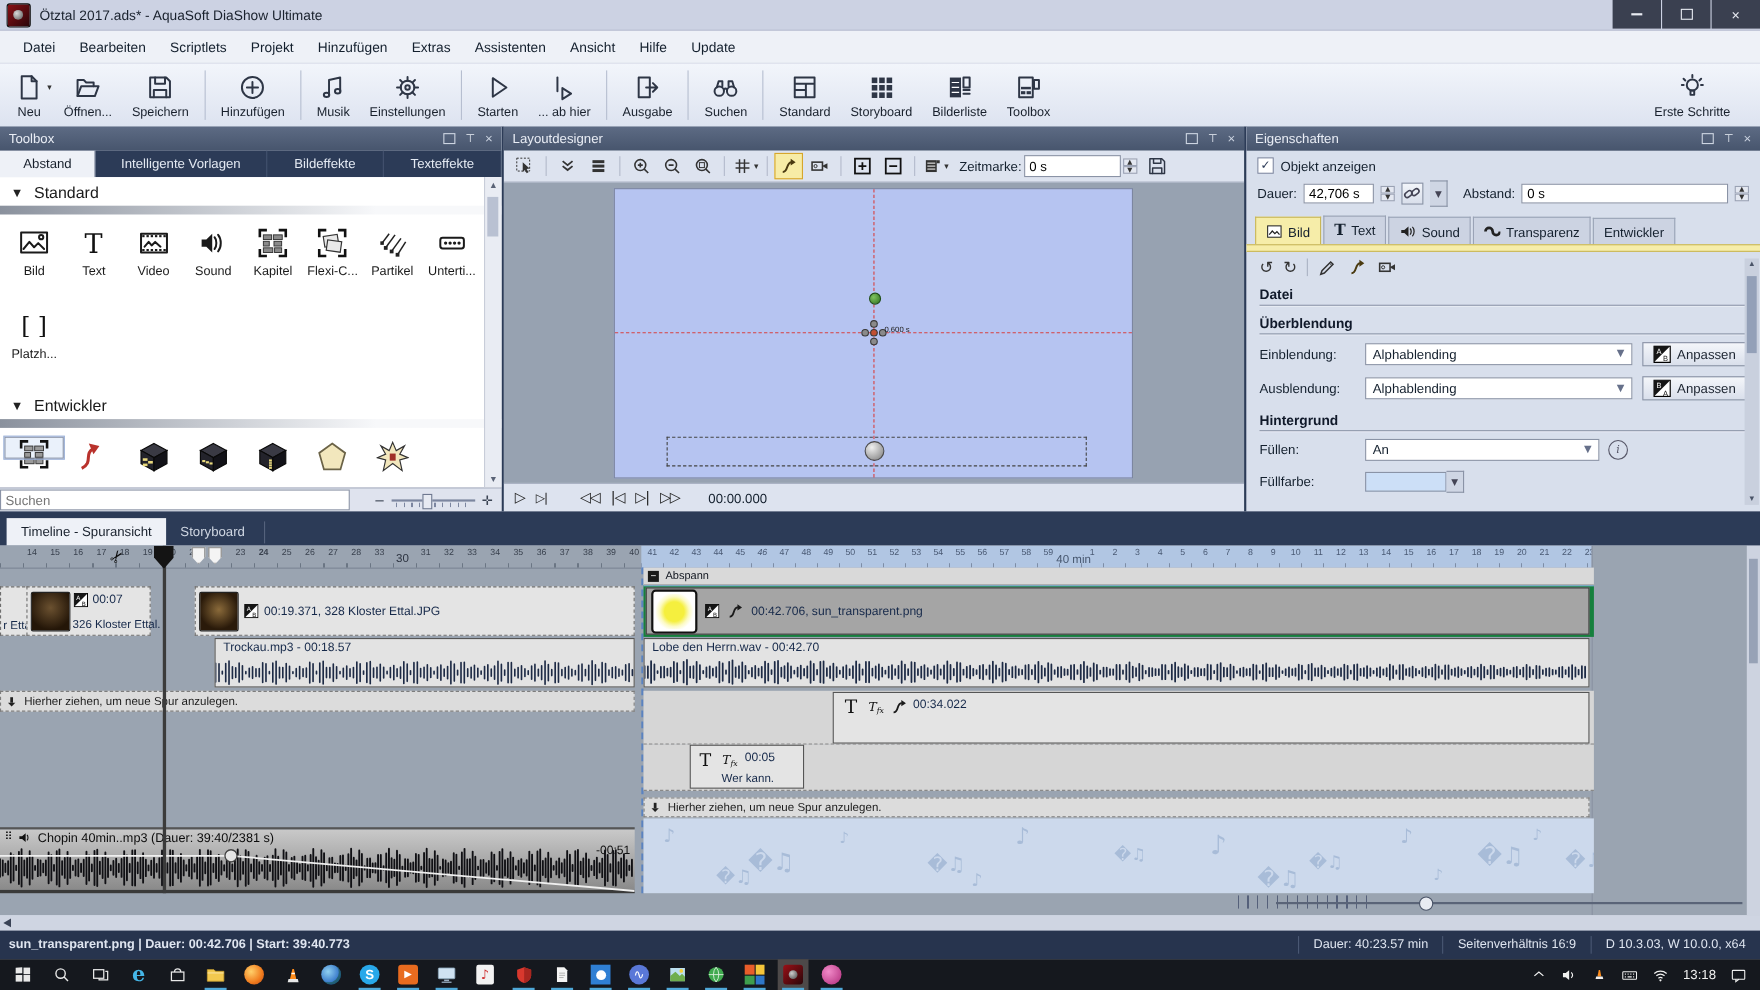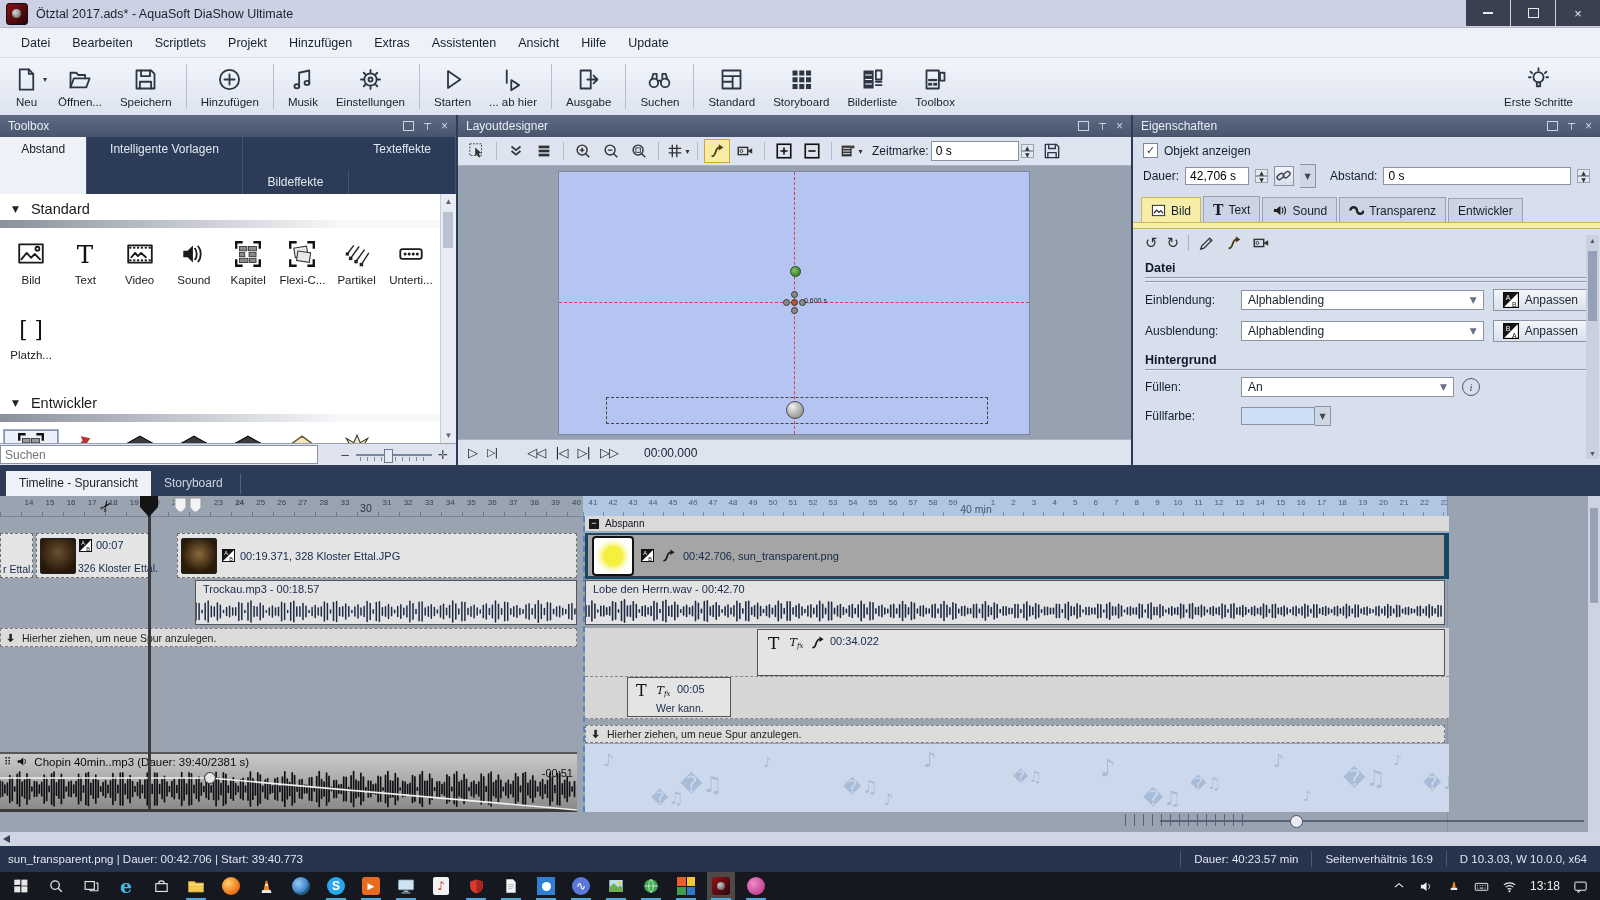--- a/index.html
+++ b/index.html
@@ -163,21 +163,21 @@
   .thumb-img{position:absolute;border:1px solid #222;border-radius:2px;
              background:radial-gradient(circle at 50% 40%,#6b5130,#241608 75%);}
   .abflag{position:absolute;width:13px;height:13px;}
   .hintbar{position:absolute;background:#dcdcdc;border:1px dashed #7d7d7d;display:flex;align-items:center;gap:6px;
            padding:0 5px;box-sizing:border-box;font-size:10.5px;color:#1c1c1c;}
 
   .rregion{position:absolute;left:583px;top:20px;width:864px;height:296px;border-left:2px dashed #5b83c0;box-sizing:border-box;}
   .abspann{position:absolute;left:0;top:0;width:864px;height:16px;background:#d9d9d9;border-bottom:1px solid #aaa;
            display:flex;align-items:center;gap:6px;padding-left:4px;box-sizing:border-box;}
   .minusbox{width:10px;height:10px;background:#1a1a1a;color:#fff;font-size:9px;line-height:9px;text-align:center;}
-  .sunrow{position:absolute;left:0;top:16px;width:864px;height:46px;background:#0c4a6e;border-top:1px solid #8fb2e0;}
+  .sunrow{position:absolute;left:0;top:16px;width:864px;height:46px;background:#15803d;border-top:1px solid #8fb2e0;}
   .sunclip{position:absolute;left:2px;top:1px;width:858px;height:43px;background:#a5a5a5;border:1px solid #3d3d3d;
            display:flex;align-items:center;gap:7px;padding-left:4px;box-sizing:border-box;}
   .sunthumb{width:38px;height:36px;background:#fff;border:2px solid #111;border-radius:4px;position:relative;}
   .sunthumb::after{content:"";position:absolute;inset:2px;
       background:radial-gradient(circle,#f5ef3e 0 38%,rgba(245,239,62,.3) 58%,transparent 75%);}
   .audio-clip{position:absolute;background:#e3e3e3;border:1px solid #555;box-sizing:border-box;}
   .audio-clip .aname{position:absolute;left:7px;top:2px;font-size:11px;color:#16294a;white-space:nowrap;}
   .rbg{position:absolute;background:#d6d6d6;border-bottom:1px dashed #888;box-sizing:border-box;}
   .tserif{font-family:"DejaVu Serif",serif;}
 
@@ -200,21 +200,21 @@
                  background:#e8ebf2;border:1px solid #4a5468;}
   .zticks{position:absolute;left:1125px;top:318px;width:120px;height:12px;
           background:repeating-linear-gradient(90deg,#55607a 0 1px,transparent 1px 9px);}
 
   
   #scrollstrip{position:absolute;left:0;top:832px;width:1600px;height:14px;background:#cfd5e2;}
   #scrollstrip .larrow{position:absolute;left:3px;top:3px;width:0;height:0;border-right:7px solid #3a4356;
                        border-top:4px solid transparent;border-bottom:4px solid transparent;}
   #statusbar{position:absolute;left:0;top:846px;width:1600px;height:26px;background:#27344e;color:#dfe5f0;
              display:flex;align-items:center;font-size:11.5px;}
-  #statusbar .sleft{padding-left:8px;}
+  #statusbar .sleft{padding-left:8px;font-weight:bold;}
   #statusbar .sright{margin-left:auto;display:flex;height:100%;align-items:center;}
   #statusbar .seg{padding:0 13px;border-left:1px solid #4a5874;height:16px;display:flex;align-items:center;white-space:nowrap;}
 
   
   #taskbar{position:absolute;left:0;top:872px;width:1600px;height:28px;background:#15181e;display:flex;align-items:center;}
   .tbi{width:28px;height:28px;display:flex;align-items:center;justify-content:center;position:relative;flex:0 0 28px;margin-left:7px;}
   .tbi.running::after{content:"";position:absolute;left:4px;right:4px;bottom:0;height:2px;background:#4fa8d8;}
   .tbi.active{background:#4d4949;}
   .tray{margin-left:auto;display:flex;align-items:center;gap:13px;padding-right:12px;color:#f0f0f0;}
   .tray .clock{font-size:12px;}
@@ -422,21 +422,21 @@
           <span>Toolbox</span>
         <span class="pctrl">
             <span class="box"></span>
           <span style="font-size:10px;">⊤</span>
           <span class="x">×</span>
           </span>
       </div>
       <div class="tx-tabs" id="tx-tabs-bottom">
           <div class="tx-tab active" style="flex: 0.85 1 0%;">Abstand</div>
           <div class="tx-tab" style="flex: 1.55 1 0%;">Intelligente Vorlagen</div>
-          <div class="tx-tab" style="flex: 1.05 1 0%; margin-top: 33px;">Bildeffekte</div>
+          <div class="tx-tab" style="flex: 1.05 1 0%;">Bildeffekte</div>
           <div class="tx-tab" style="flex: 1.05 1 0%;">Texteffekte</div>
         </div>
       <div class="tx-body" id="tx-body">
         <div class="sec-head">
             <span class="tri g">▼</span>
             <span>Standard</span>
           </div>
           <div class="sec-grad"></div>
           <div class="obj-grid" style="padding-right: 18px; min-height: 150px;">
             <div class="obj-item">
@@ -912,20 +912,21 @@
           <span class="icon" style="width:18px;height:18px;">
             <svg viewBox="0 0 20 20" width="100%" height="100%">
               <rect fill="none" stroke="#333" stroke-width="1.6" x="2.5" y="6" width="10.5" height="8"></rect>
               <path fill="#333" d="M13.5 9.5l4.5-2.5v6l-4.5-2.5z"></path>
               <circle cx="6" cy="10" r="1.6" fill="none" stroke="#333"></circle>
             </svg>
           </span>
         </div>
       <div class="pr-sec">Datei</div>
       <div class="rule"></div>
+      <div class="pr-sec">Überblendung</div>
       <div class="rule"></div>
       <div class="pr-field">
         <span class="flabel">Einblendung:</span>
         <div class="sel">
           <span class="sv">Alphablending</span>
             <span class="scaret g">▼</span>
         </div>
         <div class="anp-btn">
           <span id="ab-icon-1" class="icon" style="width: 16px; height: 16px;">
               <svg viewBox="0 0 14 14" width="100%" height="100%">
@@ -1063,21 +1064,21 @@
         <span class="rnum" style="left: 862.1px;">23</span>
       </div>
     <div class="rfiller"></div>
     <div class="vscroll">
         <div class="thumb"></div>
       </div>
 
     <div class="clip" style="left:0;top:37px;width:33px;height:45px;">
       <span class="cliptxt" style="position:absolute;left:2px;bottom:2px;font-size:10.5px;">r Ettal.</span>
     </div>
-    <div class="clip" style="left:36px;top:37px;width:113px;height:45px;text-decoration:underline;">
+    <div class="clip" style="left:24px;top:37px;width:113px;height:45px;text-decoration:underline;">
       <span class="thumb-img" style="left:3px;top:4px;width:34px;height:34px;"></span>
       <span class="abflag" id="ab-tl-1" style="left: 42px; top: 5px; width: 13px; height: 13px;"><svg viewBox="0 0 14 14" width="100%" height="100%">
             <rect x="0.5" y="0.5" width="13" height="13" fill="#fff" stroke="#000"></rect>
             <polygon points="0.5,0.5 13.5,0.5 0.5,13.5" fill="#151515"></polygon>
             <text x="2.5" y="6.8" font-size="6" fill="#fff" font-family="Liberation Sans,sans-serif">A</text>
             <text x="7.8" y="12.8" font-size="6" fill="#111" font-family="Liberation Sans,sans-serif">B</text>
           </svg></span>
       <span class="cliptxt" style="position:absolute;left:59px;top:5px;">00:07</span>
       <span class="cliptxt" style="position:absolute;left:41px;bottom:3px;font-size:10.5px;overflow:visible;">326 Kloster Ettal.</span>
     </div>

